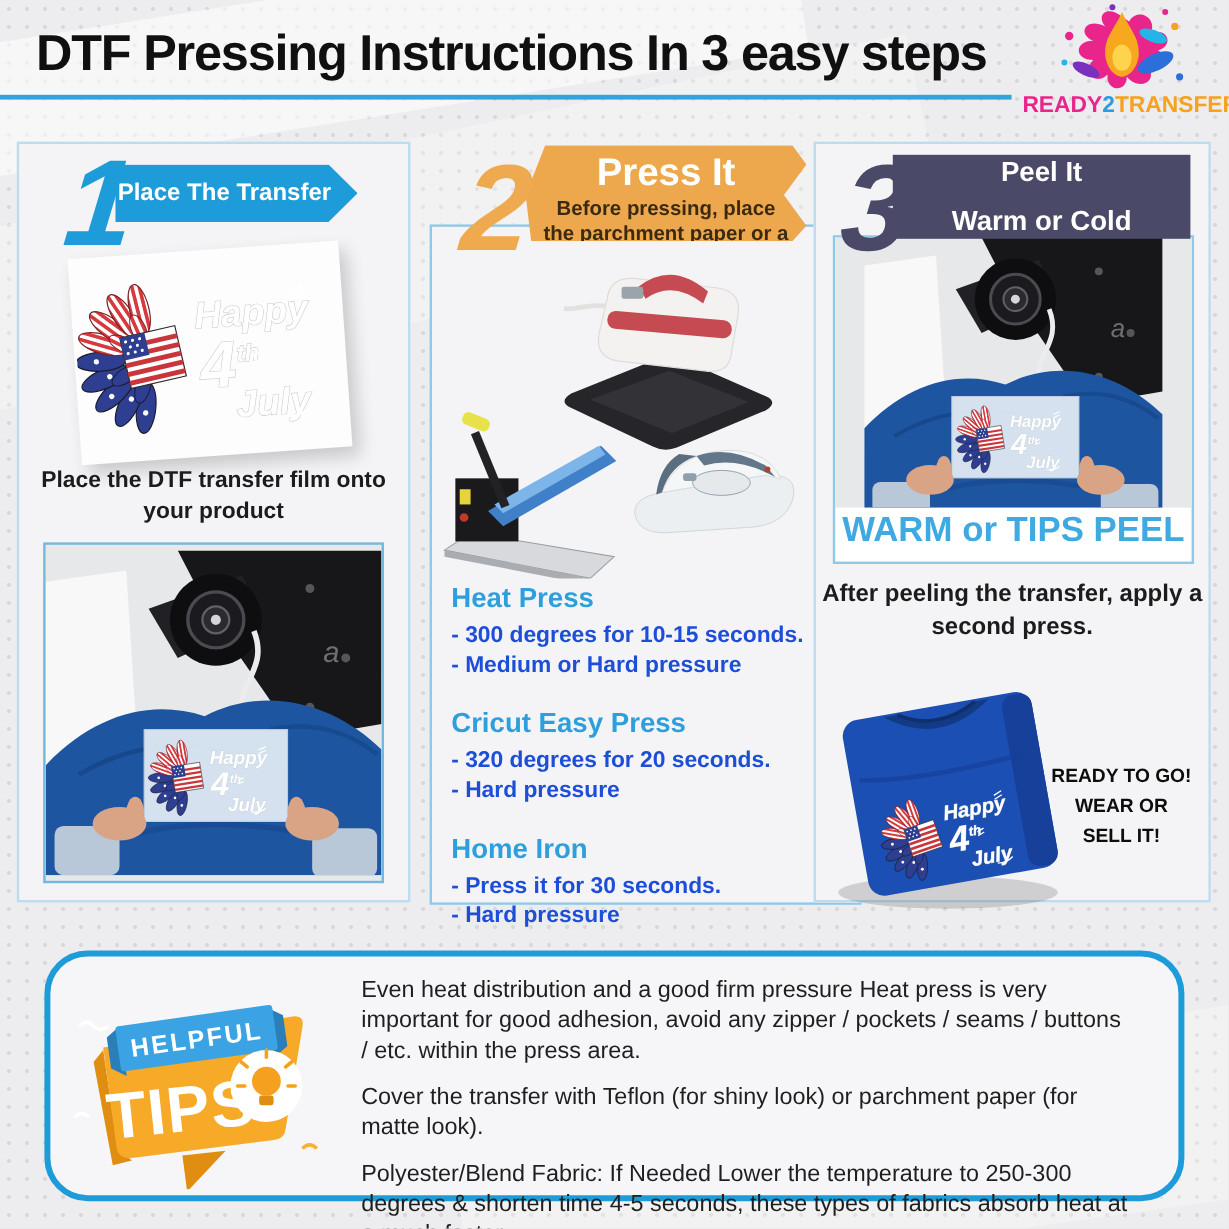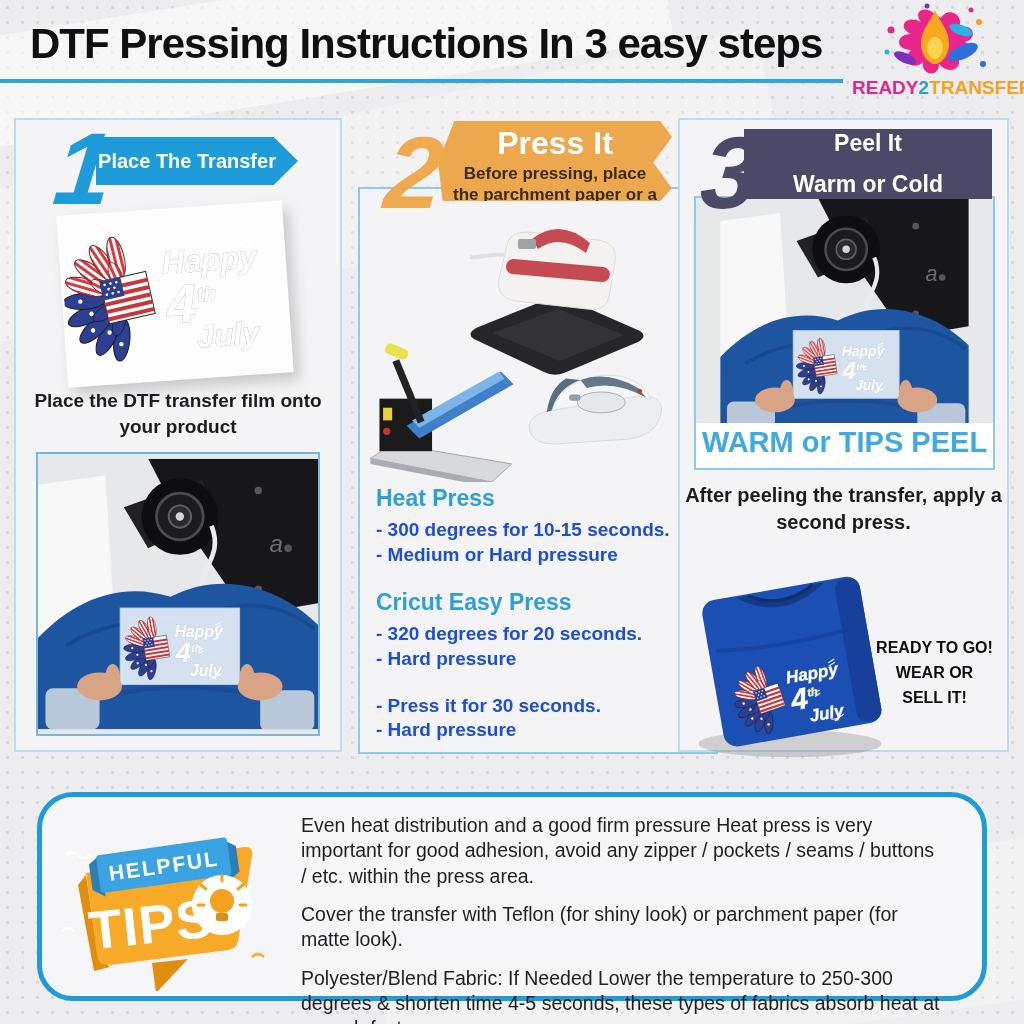--- a/index.html
+++ b/index.html
@@ -285,20 +285,21 @@
     </svg>
     <div class="specs">
       <p class="spec-h">Heat Press</p>
       <p class="spec-l">- 300 degrees for 10-15 seconds.</p>
       <p class="spec-l">- Medium or Hard pressure</p>
       <div class="spec-gap"></div>
       <p class="spec-h">Cricut Easy Press</p>
       <p class="spec-l">- 320 degrees for 20 seconds.</p>
       <p class="spec-l">- Hard pressure</p>
       <div class="spec-gap"></div>
+      <p class="spec-h">Home Iron</p>
       <p class="spec-l">- Press it for 30 seconds.</p>
       <p class="spec-l">- Hard pressure</p>
     </div>
   </section>
 
   <section class="panel panel-3">
     <div class="frame-3">
       <div class="photo-3">
         <svg width="297" height="240" viewBox="0 0 300 262">
             <use href="#press-photo"></use>

